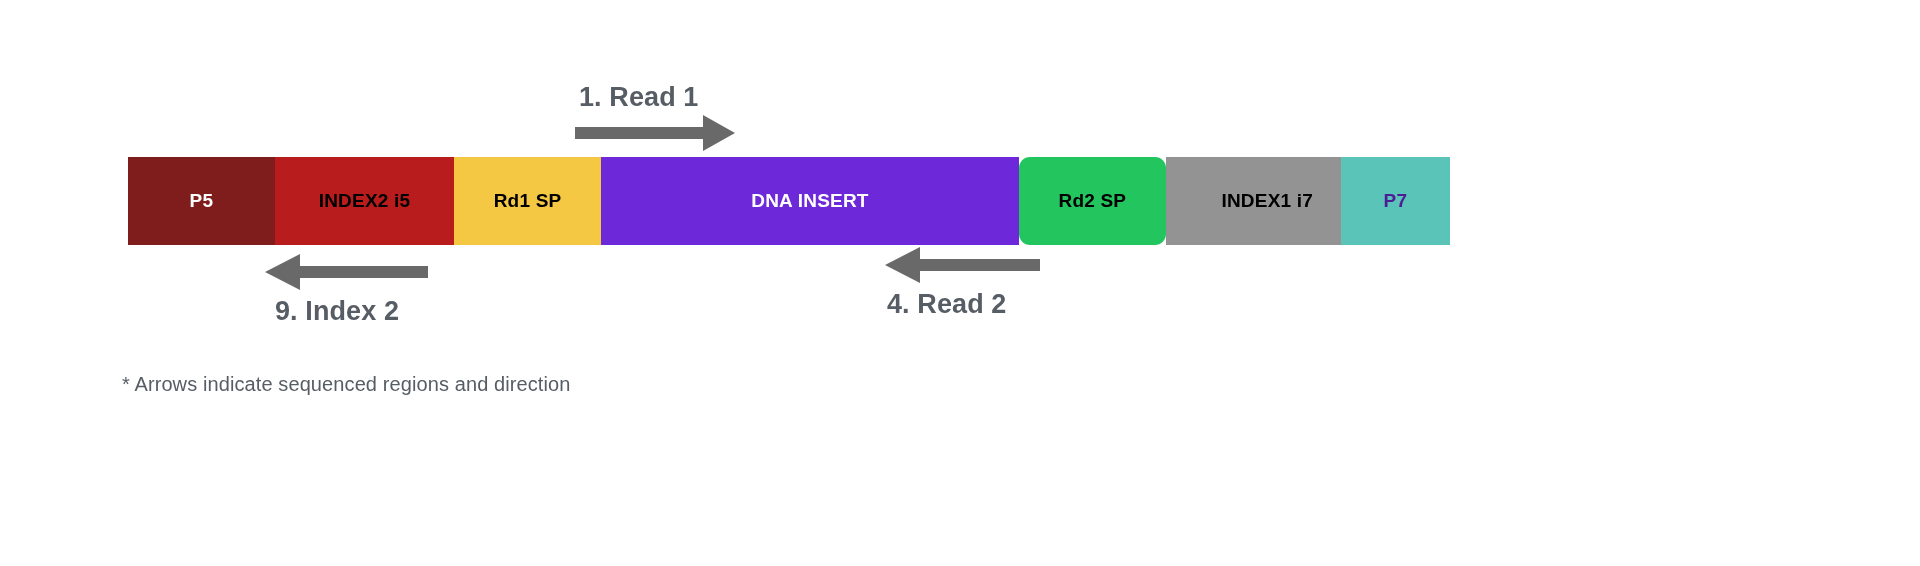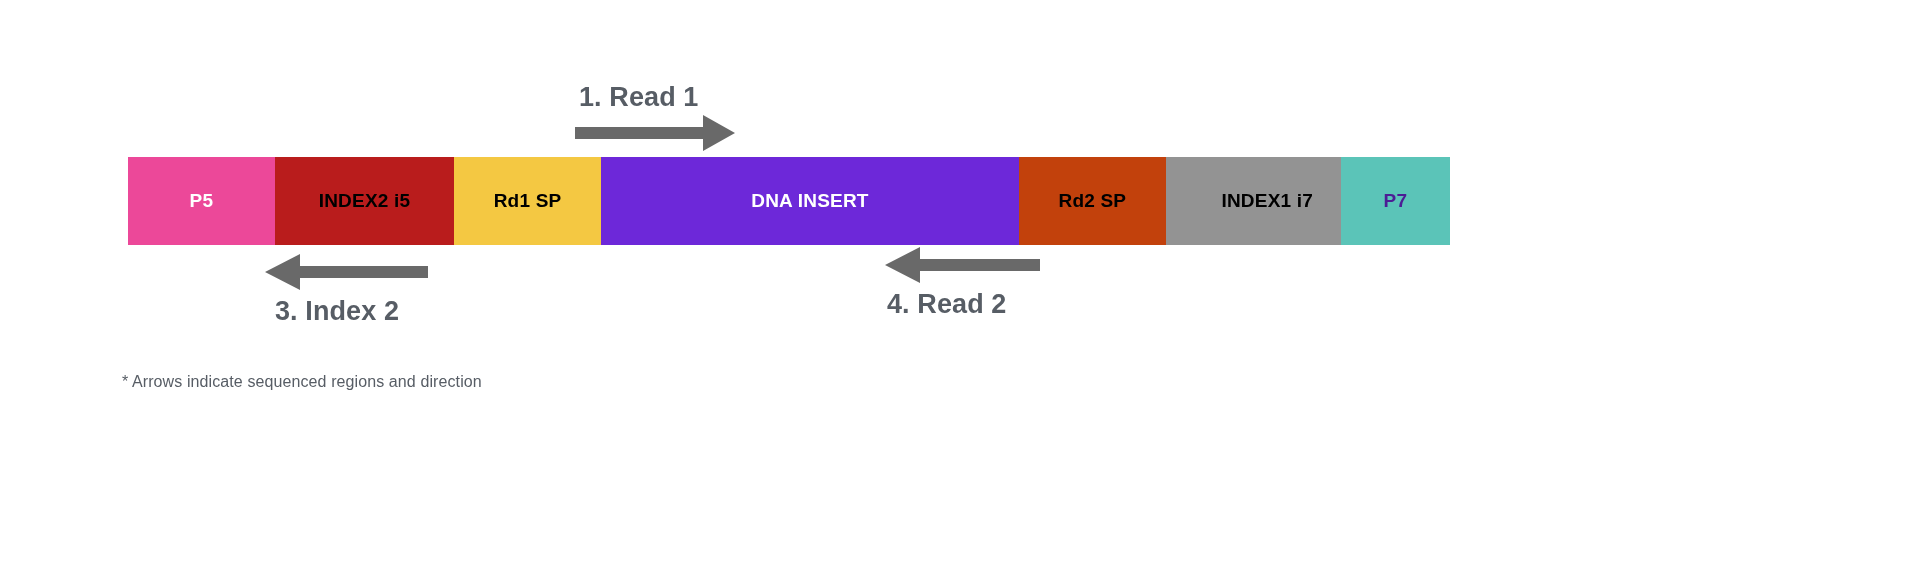--- a/index.html
+++ b/index.html
@@ -49,75 +49,75 @@
   .ag-index2{left:265px;top:252px;}
   .ag-index2 .arrow-label{margin-left:10px;margin-top:4px;}
   .ag-read2{left:885px;top:245px;}
   .ag-read2 .arrow-label{margin-left:2px;margin-top:4px;}
 
   
   .footnote{
     position:absolute;
     left:122px;top:373px;
     color:#575d65;
-    font-size:16px;
+    font-size:20px;
     letter-spacing:0.1px;
     white-space:nowrap;
   }
 </style>
 </head>
 <body>
 
 <div class="canvas">
 
   <div class="arrow-group ag-read1">
     <div class="arrow-label">1. Read 1</div>
     <svg class="arrow-svg" width="160" height="40" viewBox="0 0 160 40">
       <path d="M0 14 L128 14 L128 2 L160 20 L128 38 L128 26 L0 26 Z" fill="#696969"></path>
     </svg>
   </div>
 
 
   <div class="bar">
 
-    <div class="seg" style="background:#ec4899;color:#ffffff;width:11.35%;">
+    <div class="seg" style="background:#7f1d1d;color:#ffffff;width:11.35%;">
       <span>P5</span>
     </div>
 
     <div class="seg" style="background:#b91c1c;color:#000000;width:13.85%;">
       <span>INDEX2 i5</span>
     </div>
 
     <div class="seg" style="background:#f4c842;color:#000000;width:11.35%;">
       <span>Rd1 SP</span>
     </div>
 
     <div class="seg" style="background:#6d28d9;color:#ffffff;width:32.30%;">
       <span>DNA INSERT</span>
     </div>
 
-    <div class="seg" style="background:#c2410c;color:#000000;width:11.35%;">
+    <div class="seg" style="background:#22c55e;color:#000000;width:11.35%;border-radius:11px;">
       <span>Rd2 SP</span>
     </div>
 
     <div class="seg" style="background:#939393;color:#000000;width:11.35%;padding-left:28px;">
       <span>INDEX1 i7</span>
     </div>
 
     <div class="seg" style="background:#5bc4b8;color:#4c1d95;width:8.45%;">
       <span>P7</span>
     </div>
 
   </div>
 
   <div class="arrow-group ag-index2">
     <svg class="arrow-svg" width="163" height="40" viewBox="0 0 163 40">
       <path d="M163 14 L35 14 L35 2 L0 20 L35 38 L35 26 L163 26 Z" fill="#696969"></path>
     </svg>
-    <div class="arrow-label">3. Index 2</div>
+    <div class="arrow-label">9. Index 2</div>
   </div>
 
   <div class="arrow-group ag-read2">
     <svg class="arrow-svg" width="155" height="40" viewBox="0 0 155 40">
       <path d="M155 14 L35 14 L35 2 L0 20 L35 38 L35 26 L155 26 Z" fill="#696969"></path>
     </svg>
     <div class="arrow-label">4. Read 2</div>
   </div>
 
   <div class="footnote">* Arrows indicate sequenced regions and direction</div>

